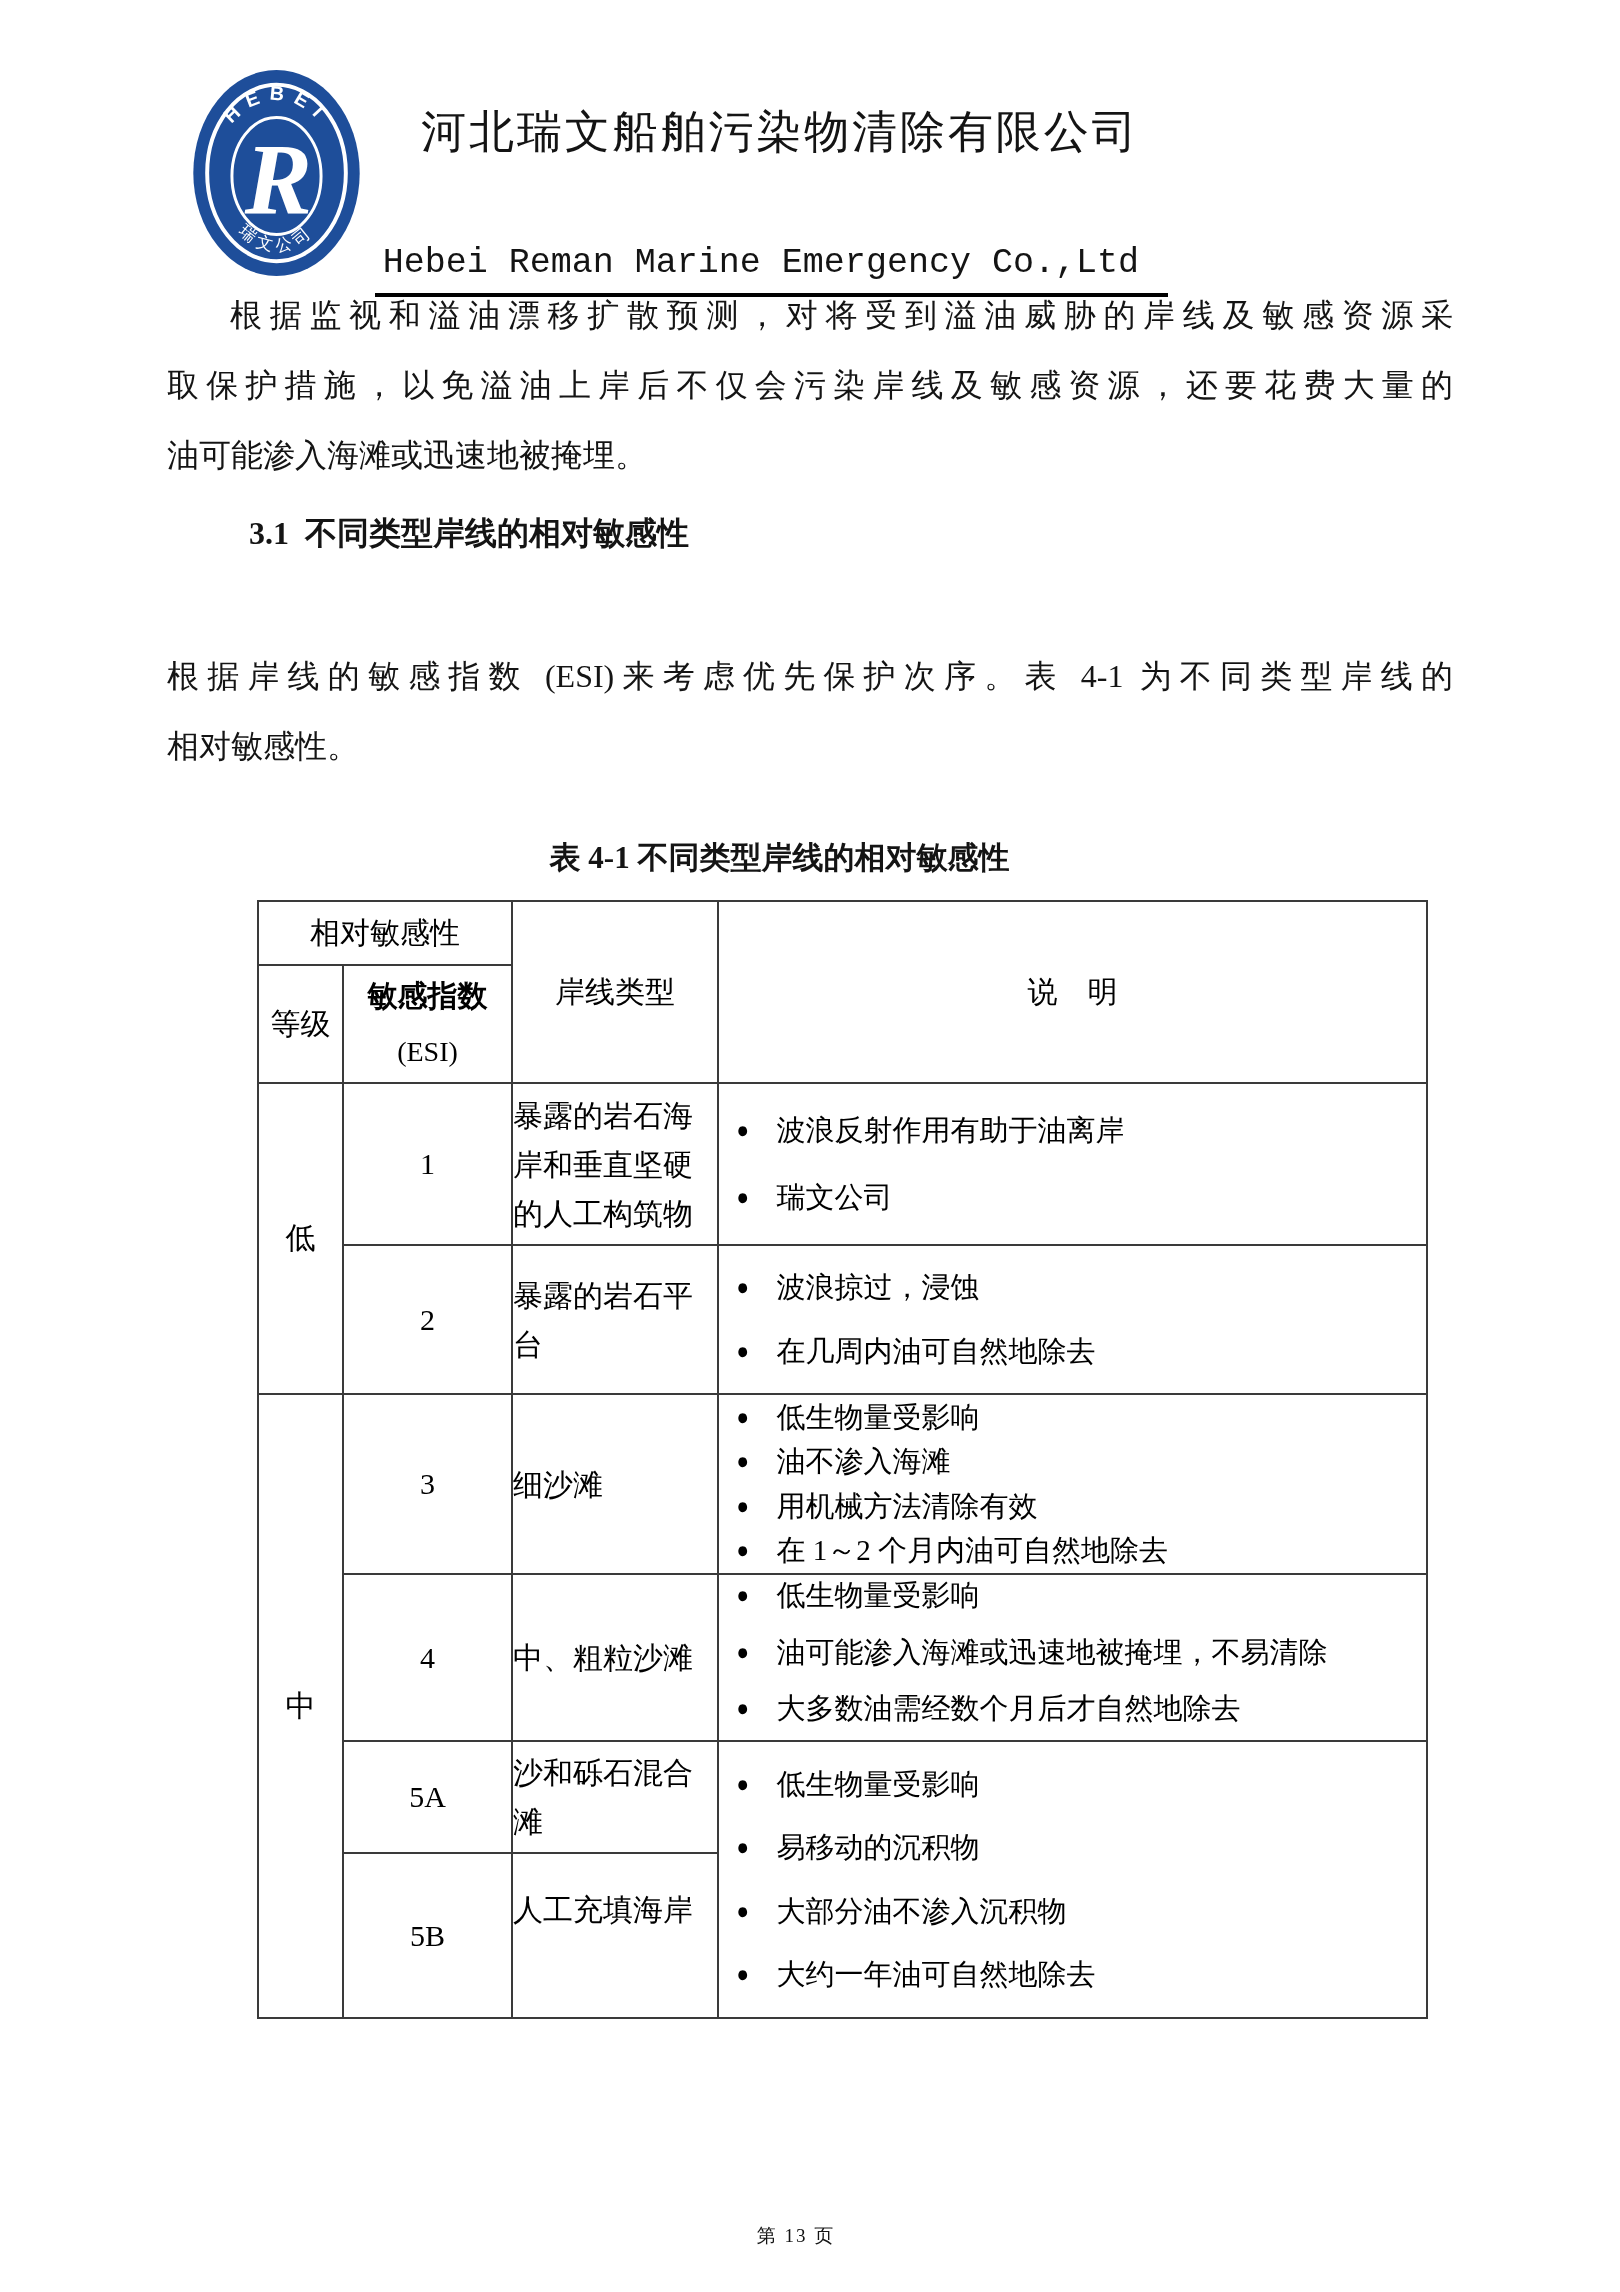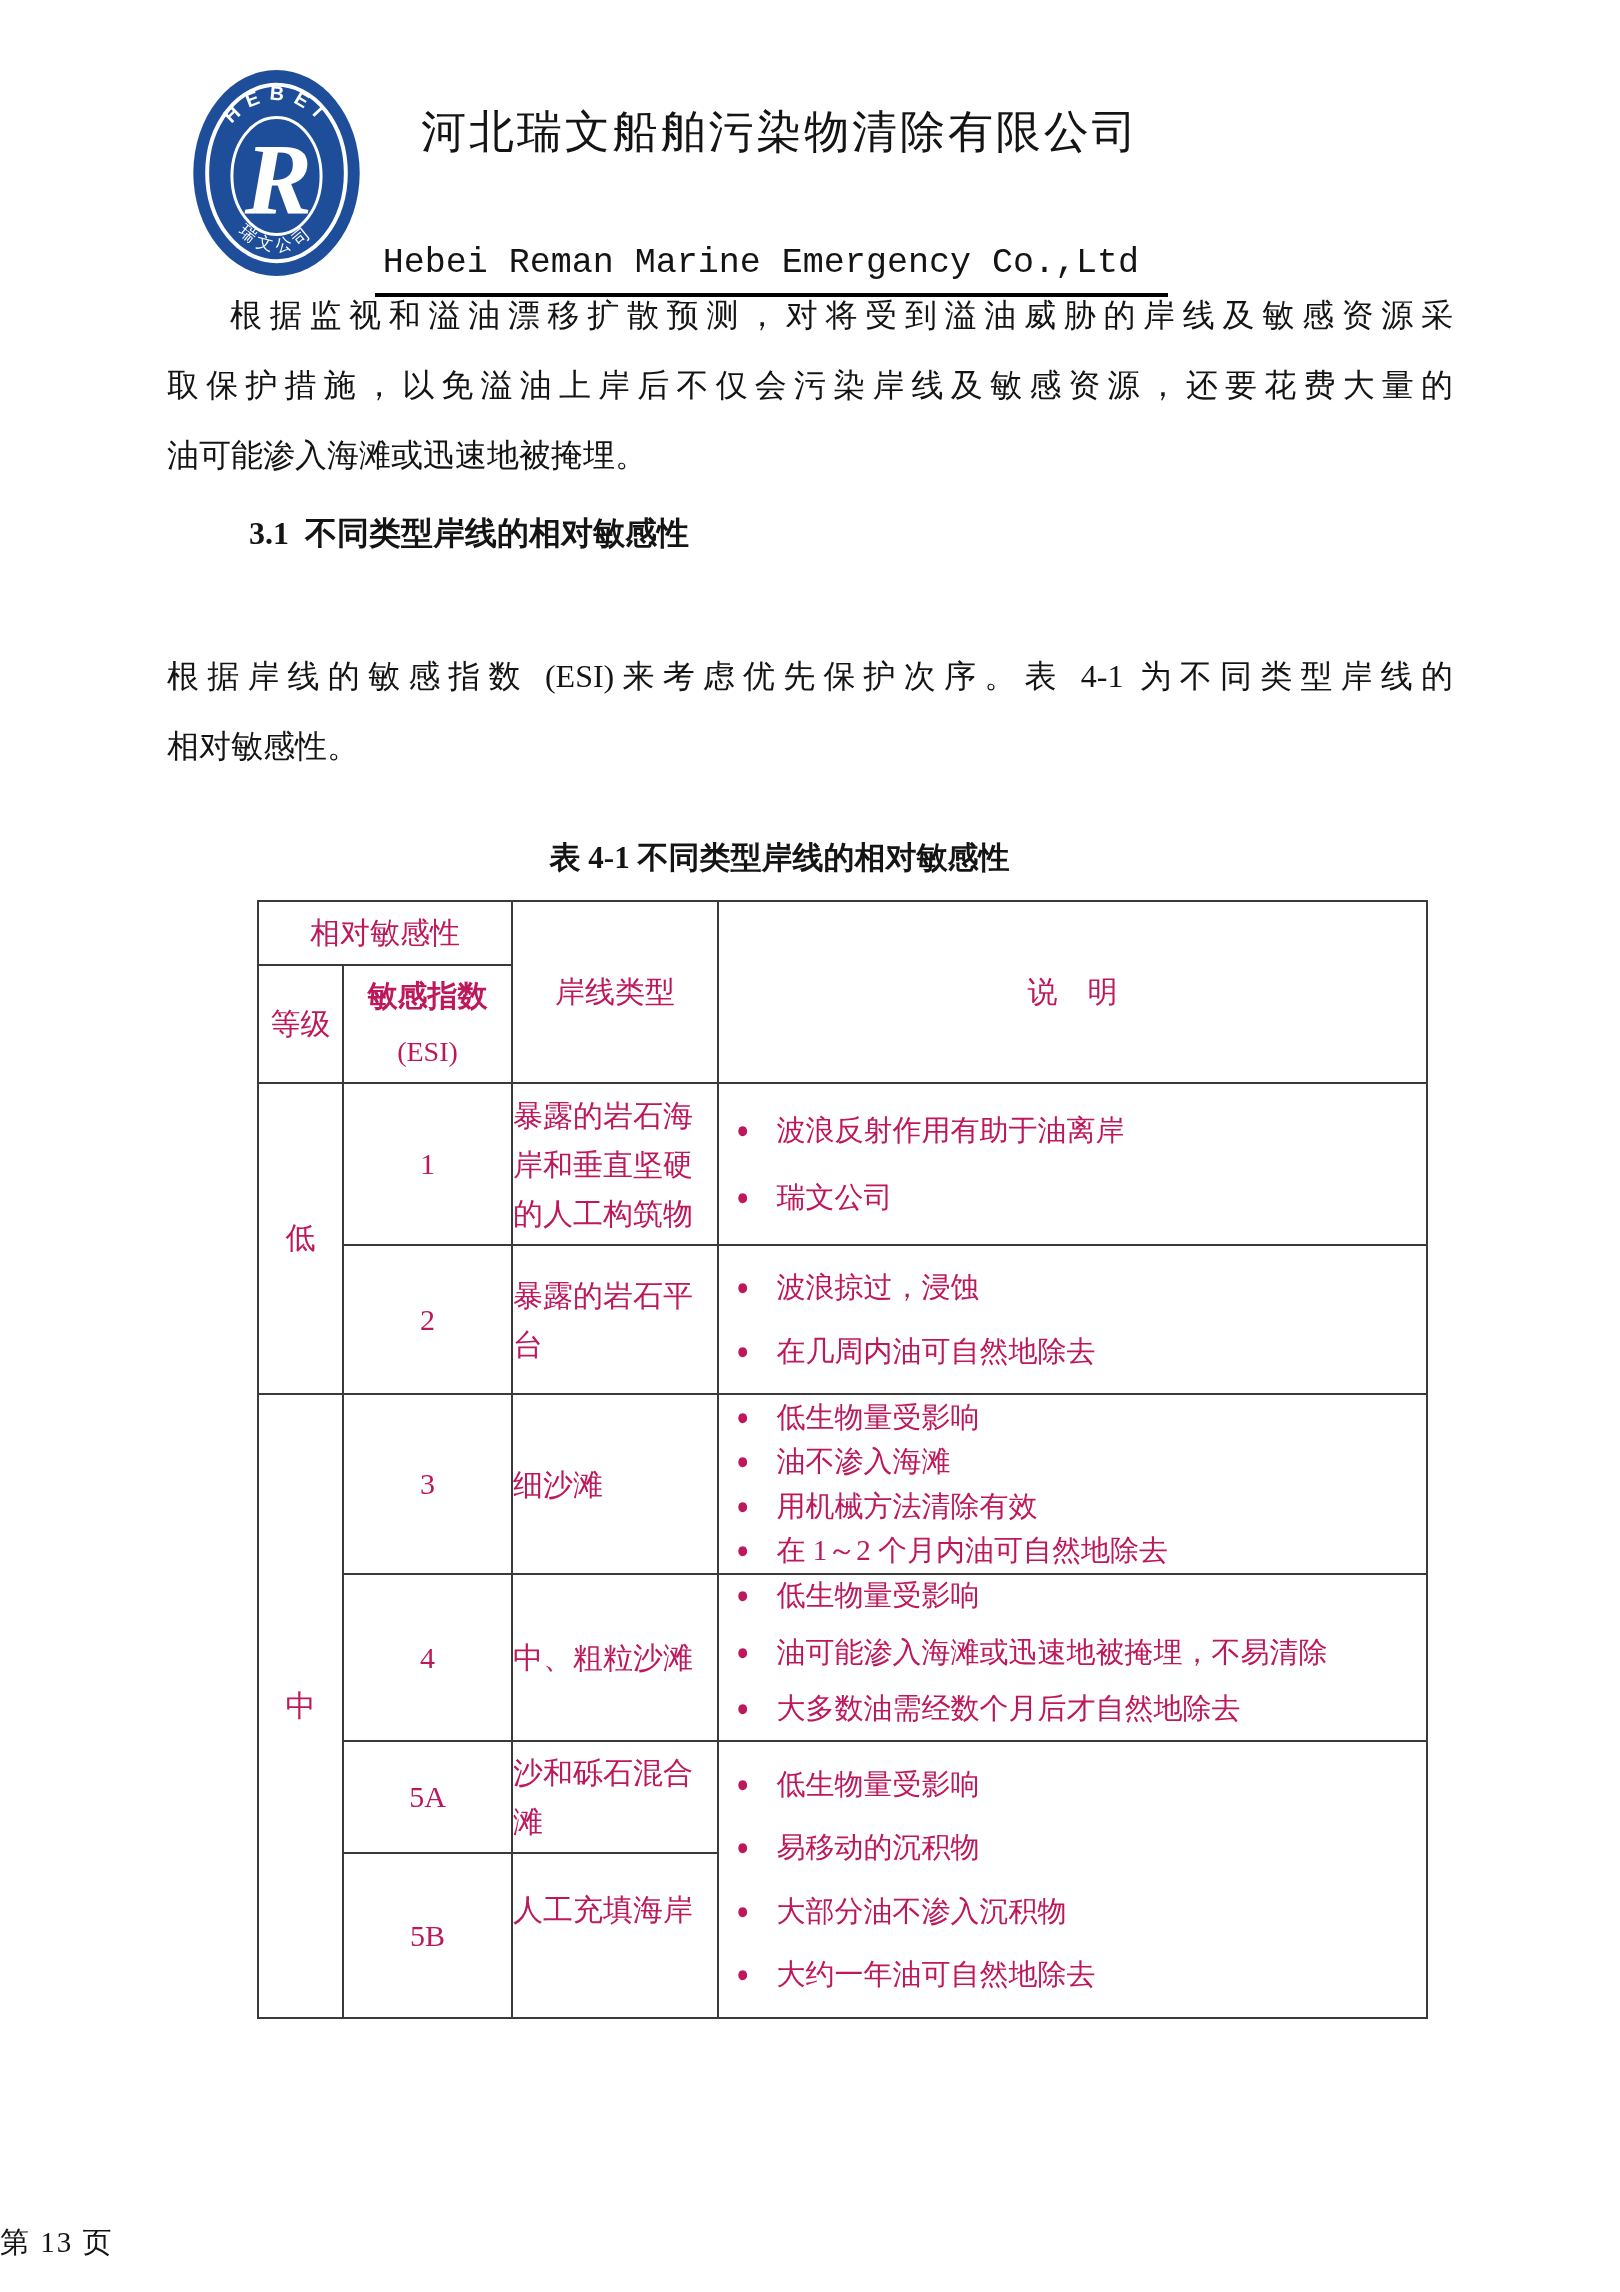--- a/index.html
+++ b/index.html
@@ -35,21 +35,21 @@
   }
   .table-caption {
     position:absolute; left:167px; top:837px; width:1225px;
     text-align:center; font-size:31px; font-weight:bold;
   }
 
   
   .tbl-wrap { position:absolute; left:257px; top:900px; }
   table.sens { border-collapse:collapse; table-layout:fixed; }
   table.sens { border:2.9px solid #303030; }
-  table.sens td, table.sens th { border:2px solid #3a3a3a; padding:0; font-weight:normal; font-size:30px; color:#be185d; }
+  table.sens td, table.sens th { border:2px solid #3a3a3a; padding:0; font-weight:normal; font-size:30px; color:#000000; }
   col.c-level { width:85px; } col.c-esi { width:169px; }
   col.c-type { width:206px; } col.c-desc { width:709px; }
   tr.hA { height:64px; } tr.hB { height:118px; }
   tr.r1 { height:160px; } tr.r2 { height:147px; }
   tr.r3 { height:178px; } tr.r4 { height:165px; }
   tr.r5a { height:112px; } tr.r5b { height:164px; }
   .hcell { font-weight:bold; text-align:center; vertical-align:middle; }
   .desc-head { font-weight:bold; text-align:center; vertical-align:middle; white-space:pre; }
   .esi-head div { line-height:56px; }
   .esi-head .l1 { font-weight:bold; }
@@ -61,21 +61,21 @@
   .desc-flex { display:flex; flex-direction:column; justify-content:space-evenly; height:100%; padding-left:17.6px; box-sizing:border-box; }
   .desc-flex.bottom { justify-content:flex-end; padding-bottom:9.8px; row-gap:13.7px; }
   .bullet-line { display:flex; align-items:center; font-size:29px; line-height:43px; }
   .bullet-line .dot { font-size:20.6px; margin-right:27.4px; flex:0 0 auto; transform:scaleY(1.15); }
   .tall163 { height:160px; } .tall150 { height:147px; }
   .tall182 { height:178px; } .tall168 { height:165px; } .tall281 { height:275px; }
 
   
   .footer {
     position:absolute; left:0; top:2223px; width:1592px;
-    font-size:29px; letter-spacing:2px;
+    text-align:center; font-size:19px; letter-spacing:2px;
   }
 </style>
 </head>
 <body>
 
 <div class="page">
 
   <div>
     <svg class="logo" viewBox="0 0 170 210">
       <ellipse cx="85" cy="105" rx="84" ry="104" fill="#1e4e9a"></ellipse>

